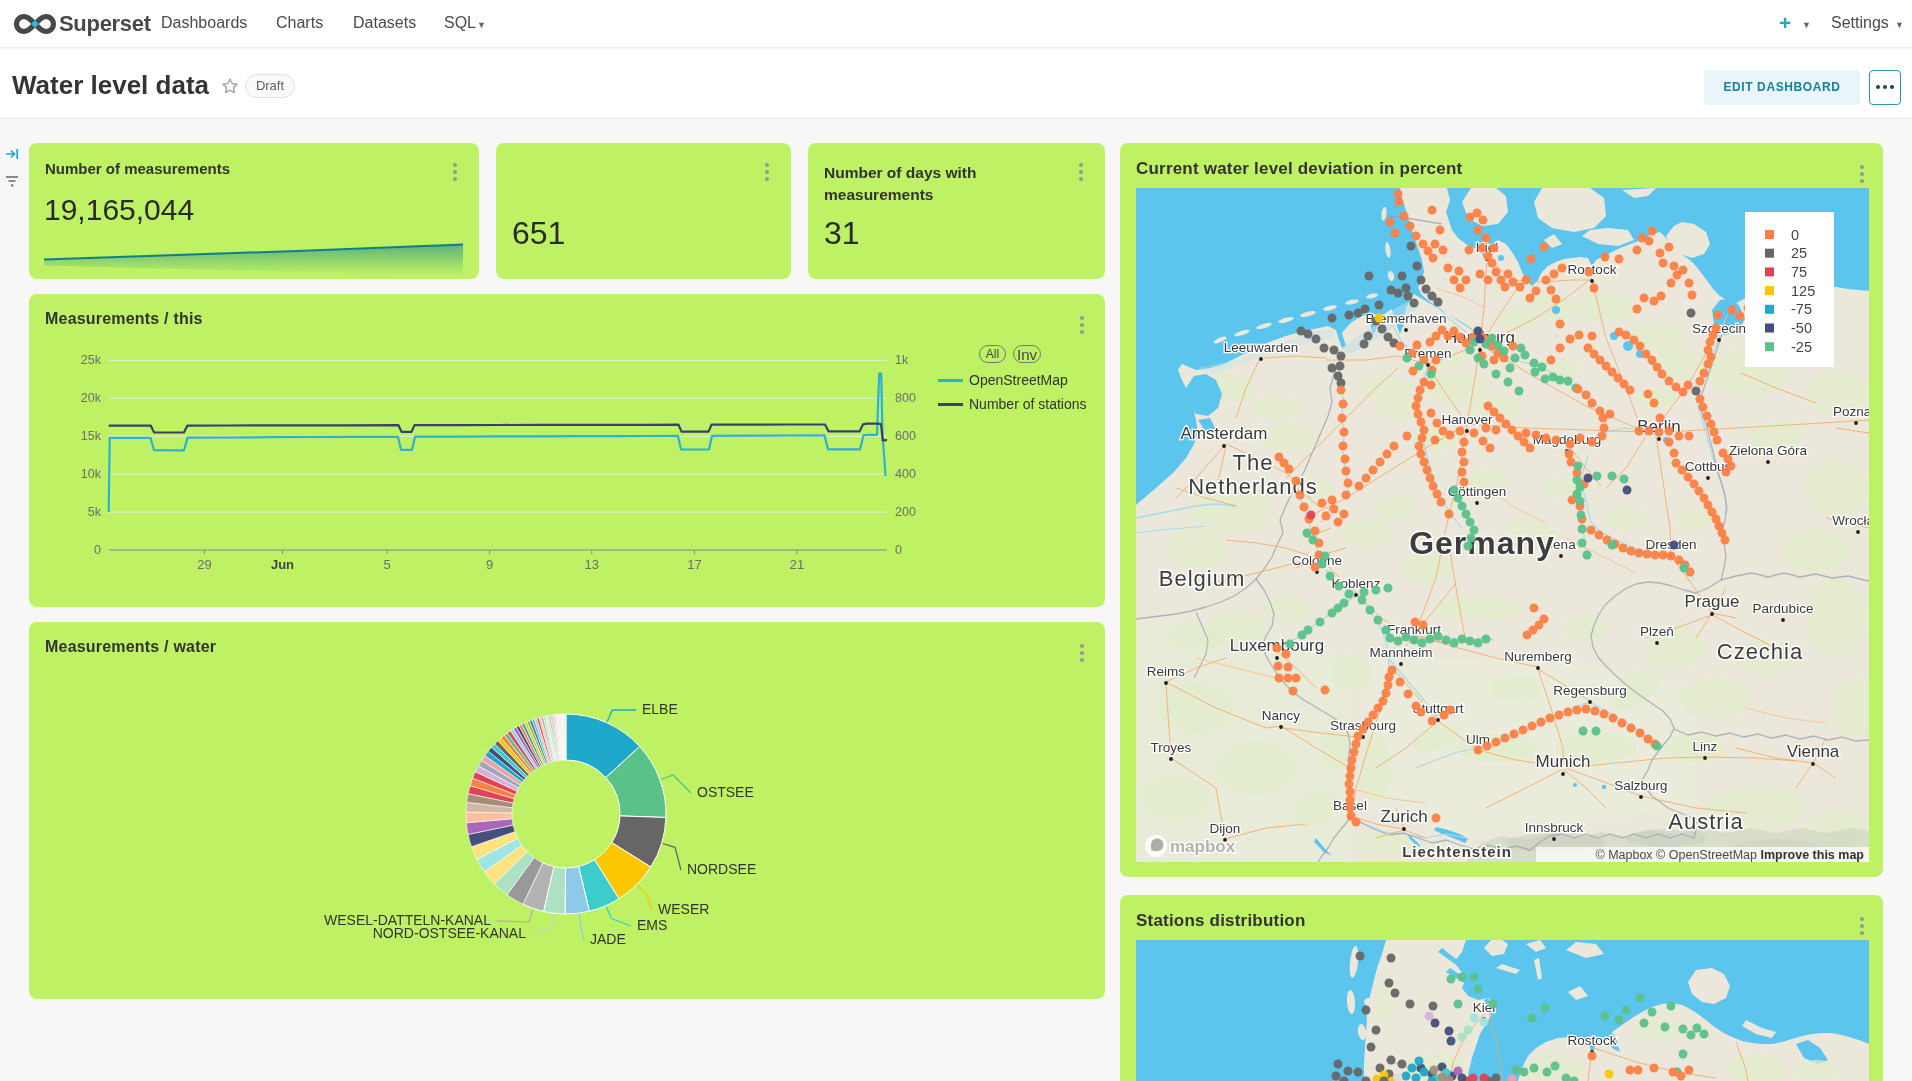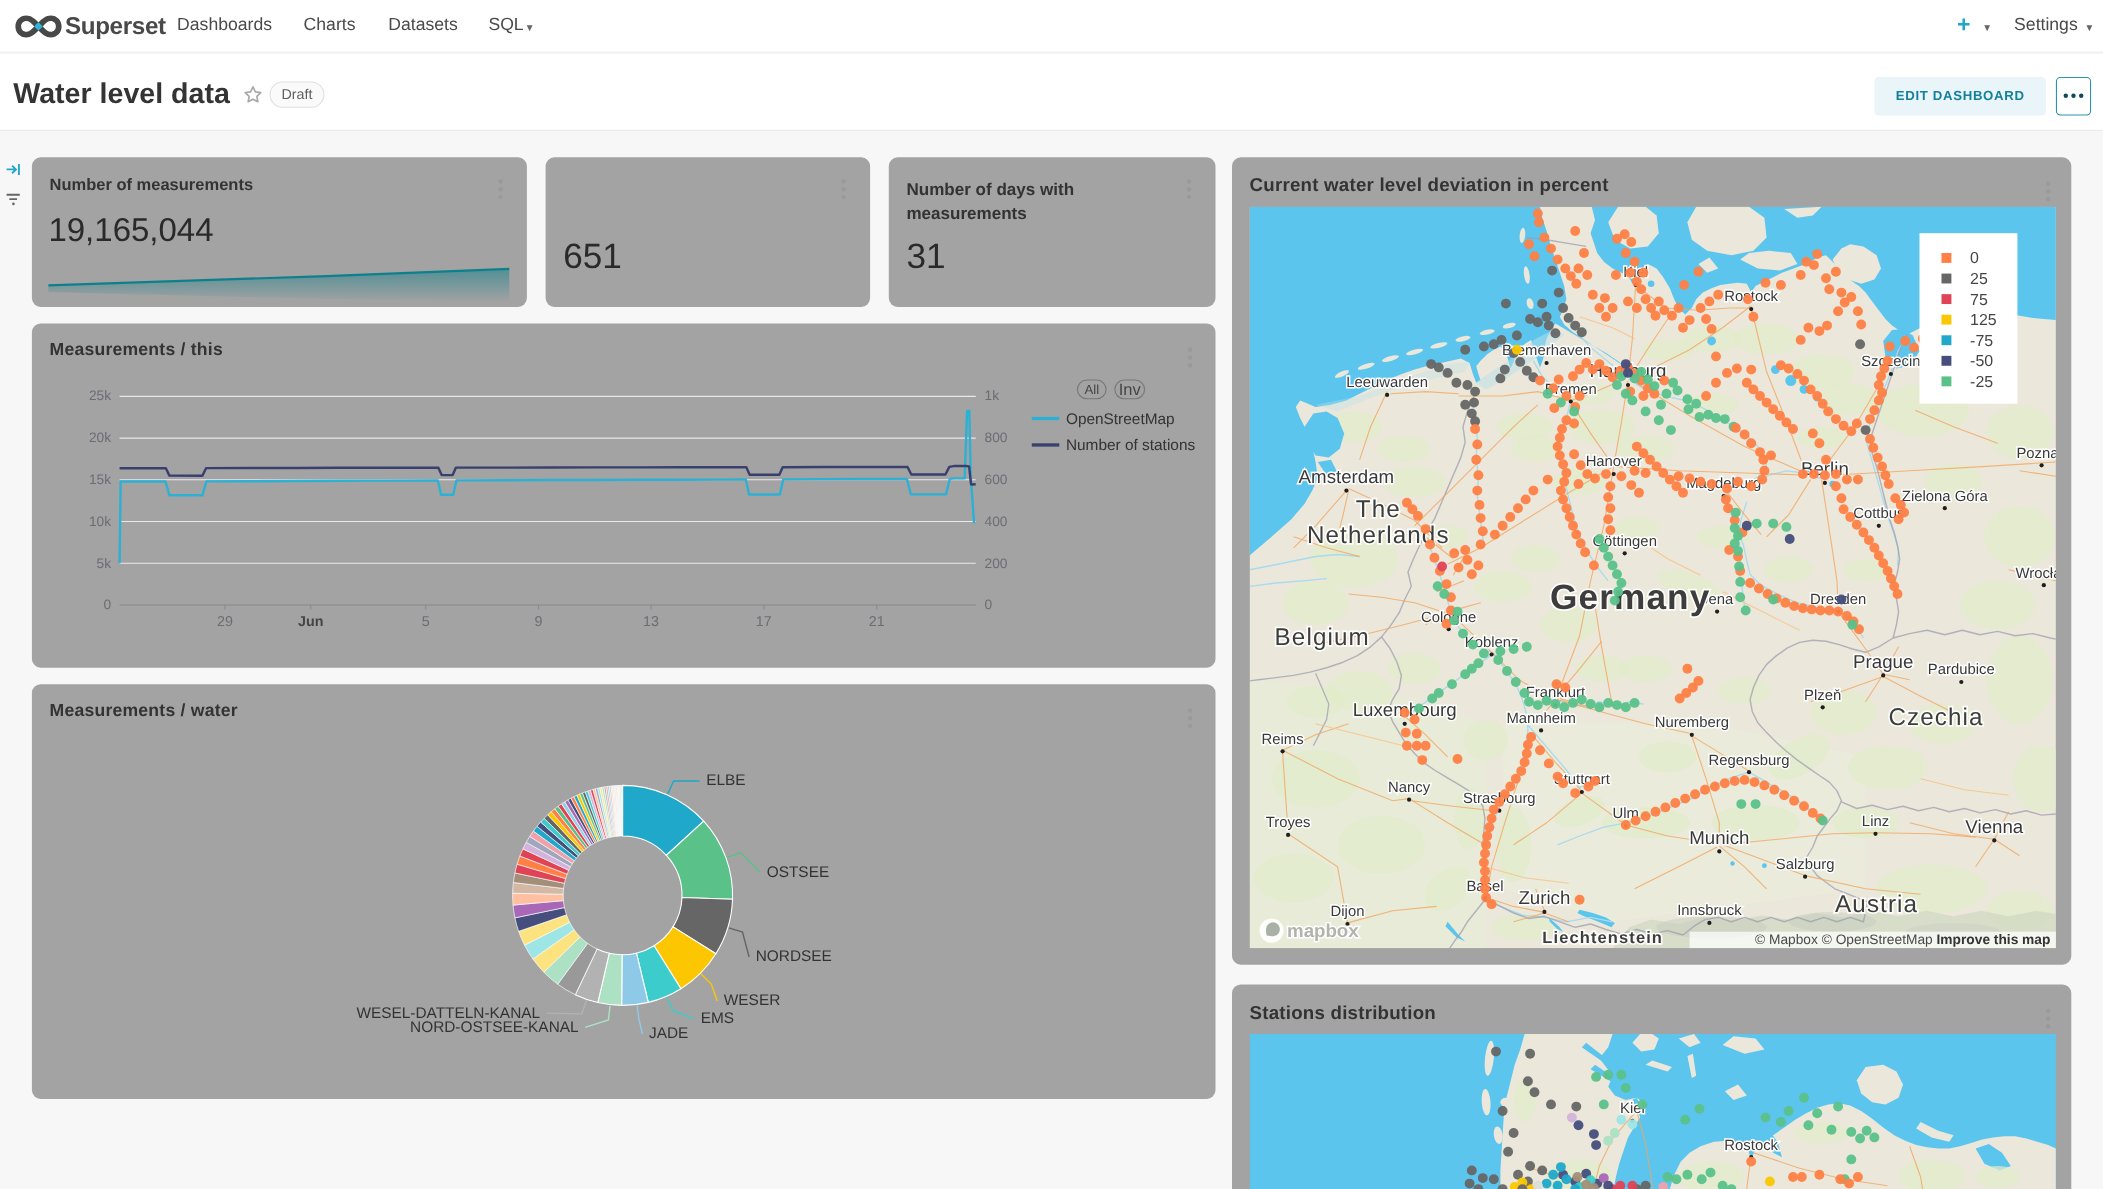--- a/index.html
+++ b/index.html
@@ -1,18 +1,18 @@
 <!DOCTYPE html>
 <html><head><meta charset="utf-8"><title>Water level data</title>
 <style>
 *{margin:0;padding:0;box-sizing:border-box}
 html,body{width:1912px;height:1081px;overflow:hidden;background:#f7f7f7;
  font-family:"Liberation Sans",sans-serif;position:relative}
 .abs{position:absolute}
-.card{position:absolute;background:#a3a3a3;border-radius:8px}
+.card{position:absolute;background:#bef264;border-radius:8px}
 .ct{position:absolute;left:16px;top:16px;font-size:16px;font-weight:bold;color:#333;letter-spacing:.2px}
 .kebab{position:absolute;width:4px}
 .kebab i{display:block;width:3.6px;height:3.6px;border-radius:50%;background:#9a9a9a;margin-bottom:3.4px}
 .citylab{font-size:13px;fill:#383838;stroke:#ffffff;stroke-width:2.6px;paint-order:stroke;font-family:"Liberation Sans",sans-serif}
 .ctrylab{fill:#3d3d3d;stroke:#fdfdfb;stroke-width:3px;paint-order:stroke;font-family:"Liberation Sans",sans-serif;letter-spacing:1px}
 </style></head><body>
 <div class="abs" style="left:0;top:0;width:1912px;height:48px;background:#fff;border-bottom:1px solid #ececec">
 <svg class="abs" style="left:13px;top:13px" width="44" height="22" viewBox="0 0 44 22">
 <path d="M11 1 C5 1 1 5.5 1 11 C1 16.5 5 21 11 21 C15 21 18.5 18.5 22 14.7 C25.5 18.5 29 21 33 21 C39 21 43 16.5 43 11 C43 5.5 39 1 33 1 C29 1 25.5 3.5 22 7.3 C18.5 3.5 15 1 11 1 Z
  M11 6.2 C13 6.2 15.3 7.8 18.1 11 C15.3 14.2 13 15.8 11 15.8 C8.2 15.8 6.2 13.7 6.2 11 C6.2 8.3 8.2 6.2 11 6.2 Z

